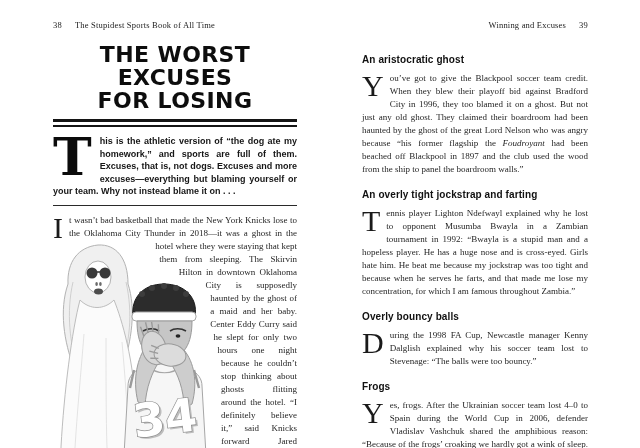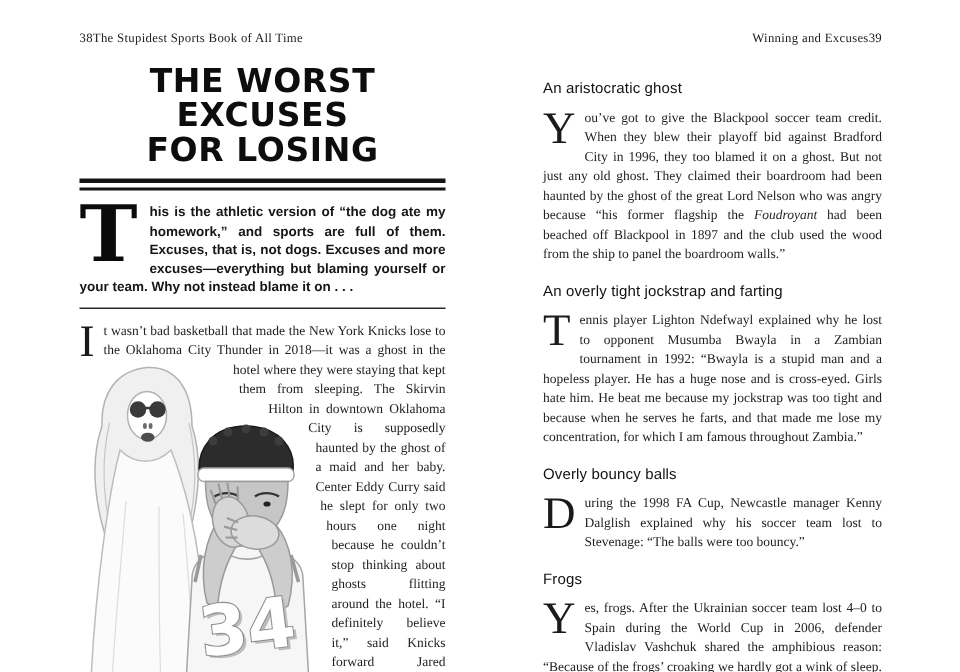--- a/index.html
+++ b/index.html
@@ -5,21 +5,21 @@
   html,body{margin:0;padding:0;background:#e8e8e8;}
   .spread{
     position:relative;width:640px;height:448px;background:#ffffff;
     overflow:hidden;color:#1f1f1f;
     font-family:"Liberation Serif", serif;
   }
   .col{position:absolute;top:20px;}
   .col-left{left:53px;width:244px;}
   .col-right{left:362px;width:226px;}
 
-  .running-head{display:flex;font-size:8.5px;color:#222;letter-spacing:.2px;}
+  .running-head{display:flex;gap:13px;font-size:8.5px;color:#222;letter-spacing:.2px;}
   .running-head.right{justify-content:flex-end;}
   .pagenum{font-weight:400;}
 
   .chapter-title{
     margin-top:13px;text-align:center;
     font-family:"DejaVu Sans", sans-serif;font-weight:900;
     font-size:22px;line-height:23px;letter-spacing:.4px;color:#0d0d0d;
   }
   .double-rule{margin-top:7px;height:3px;border-top:3px solid #141414;border-bottom:2px solid #141414;}
   .thin-rule{margin-top:7px;border:0;border-top:1px solid #2a2a2a;}
@@ -30,21 +30,21 @@
   }
   .dcT{
     float:left;font-family:"DejaVu Serif", serif;font-weight:700;
     font-size:52px;line-height:39px;height:38px;margin:2px 8px 0 0;color:#0b0b0b;
   }
   .dc2{
     float:left;font-family:"Liberation Serif", serif;font-weight:400;
     font-size:30px;line-height:26px;height:26px;margin:1px 6px 0 0;color:#1a1a1a;
   }
   h3.sec{
-    font-family:"Liberation Sans", sans-serif;font-weight:normal;
+    font-family:"Liberation Sans", sans-serif;font-weight:bold;
     font-size:10px;margin:13px 0 7px 0;color:#111;letter-spacing:.1px;
   }
   h3.sec.first{margin-top:24px;}
   .body-p{font-size:9px;line-height:13px;text-align:justify;margin:0;color:#1f1f1f;}
   .body-p .ital{font-style:italic;}
 
   .illus{
     float:left;width:168px;height:213px;
     margin:2px 7px 0 -23px;
     shape-outside:polygon(0% 0%, 50% 0%, 57% 16%, 89% 27%, 89% 44%, 96% 60%, 100% 78%, 100% 100%, 0% 100%);

